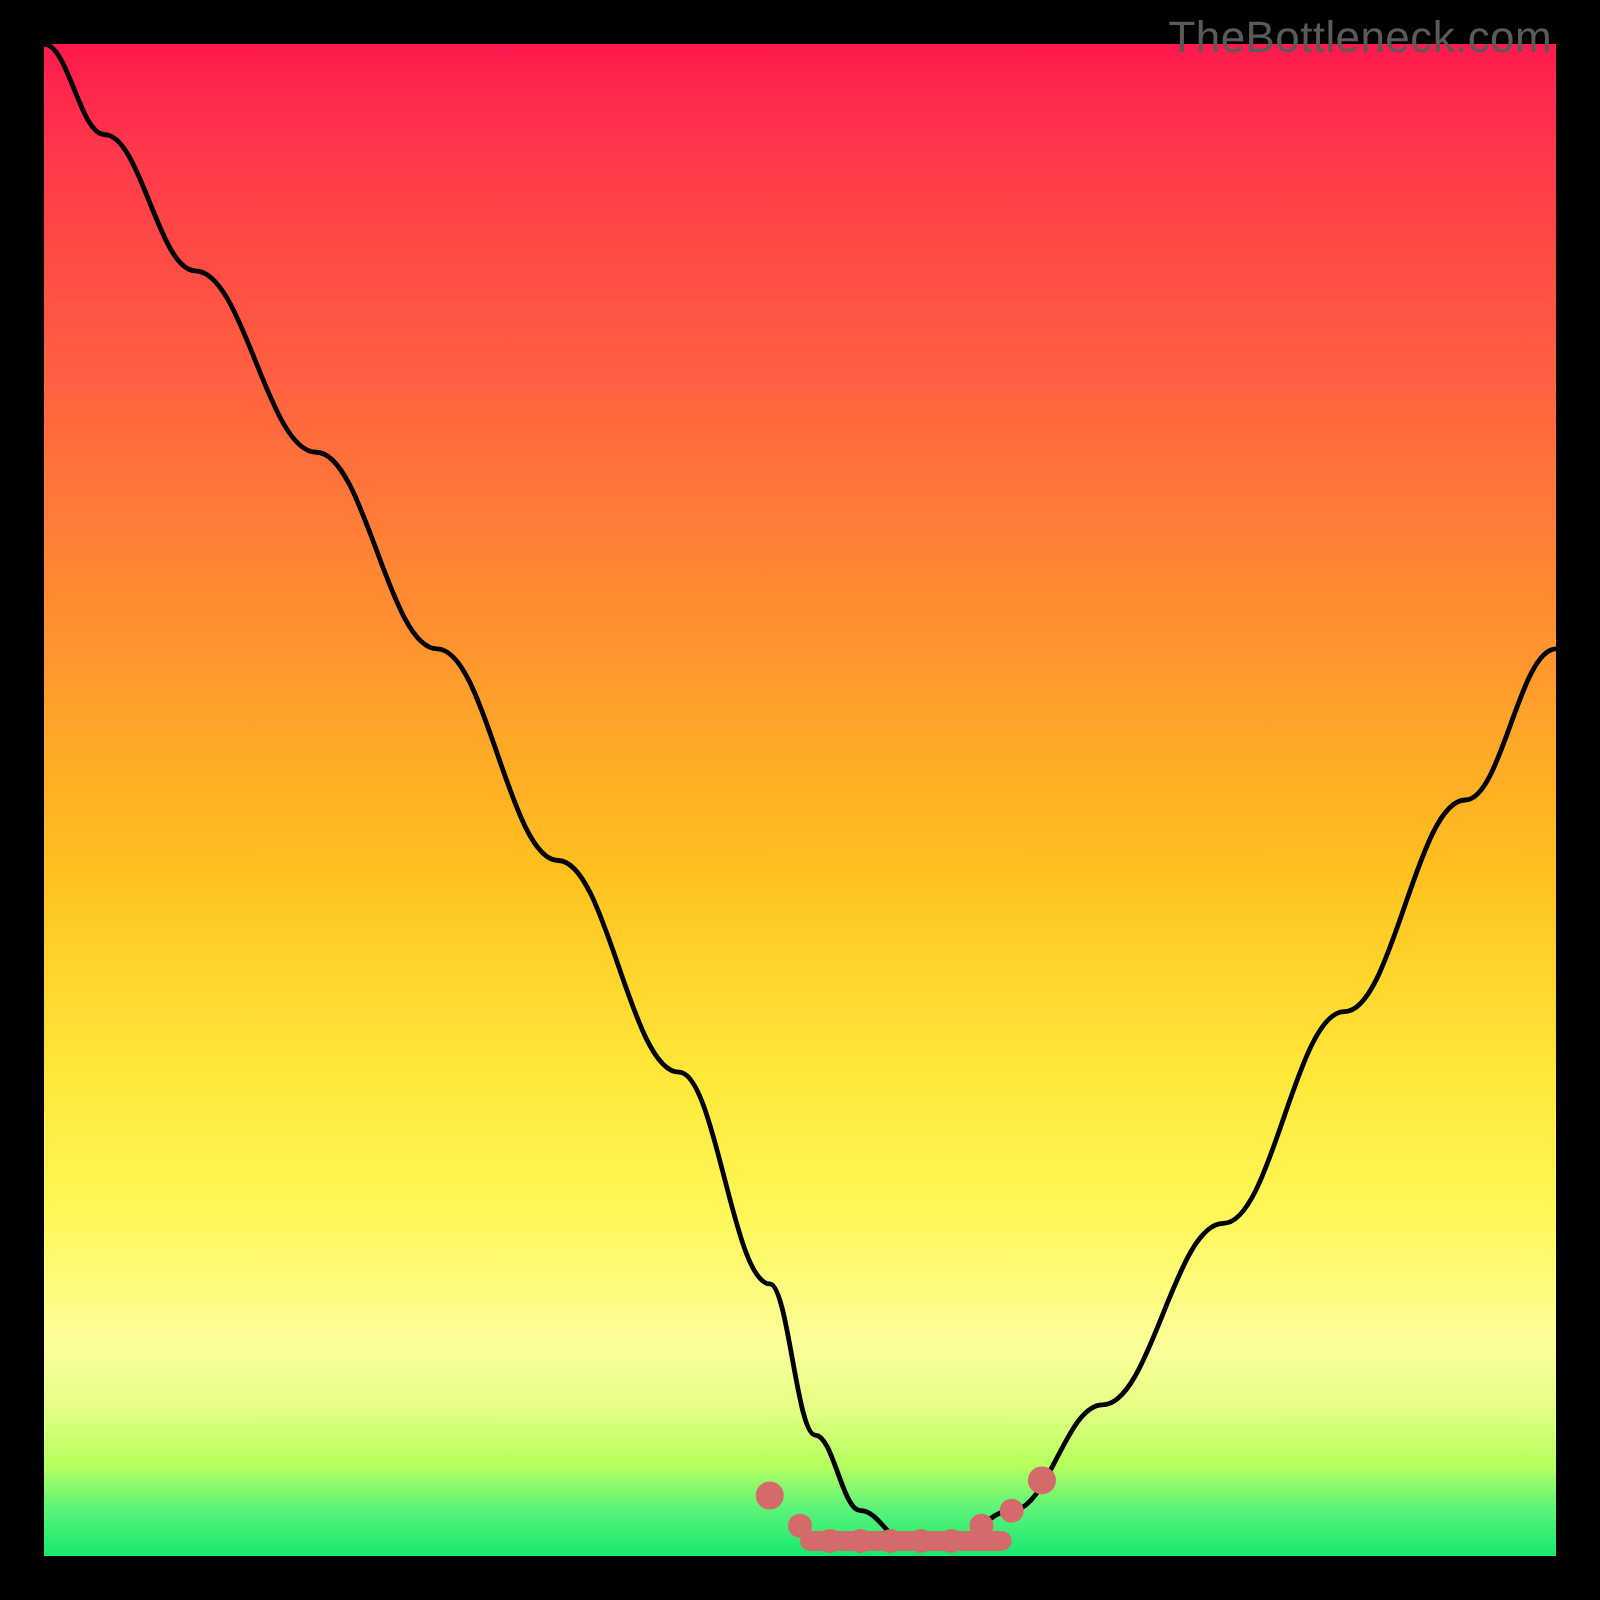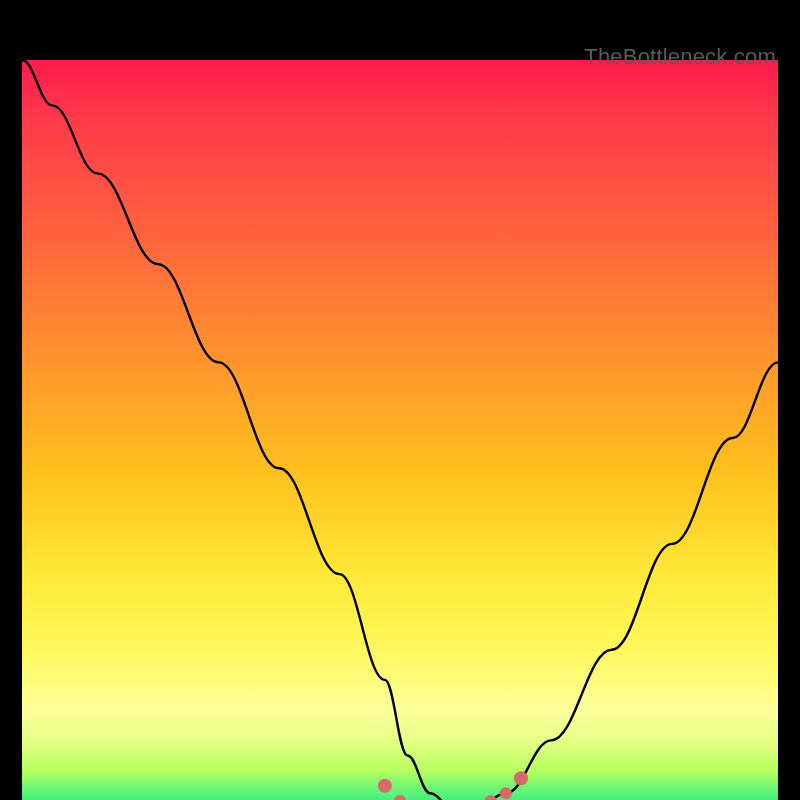--- a/index.html
+++ b/index.html
@@ -9,21 +9,20 @@
     height: 800px;
     background: #000;
     font-family: Arial, Helvetica, sans-serif;
     overflow: hidden;
   }
   .frame {
     position: relative;
     width: 800px;
     height: 724px;
     background: #000;
-    margin-top: 38px;
   }
   .plot-area {
     position: absolute;
     left: 22px;
     top: 22px;
     width: 756px;
     height: 756px;
     background: linear-gradient(to bottom,
       #ff1a4d 0%,
       #ff3b4a 8%,

